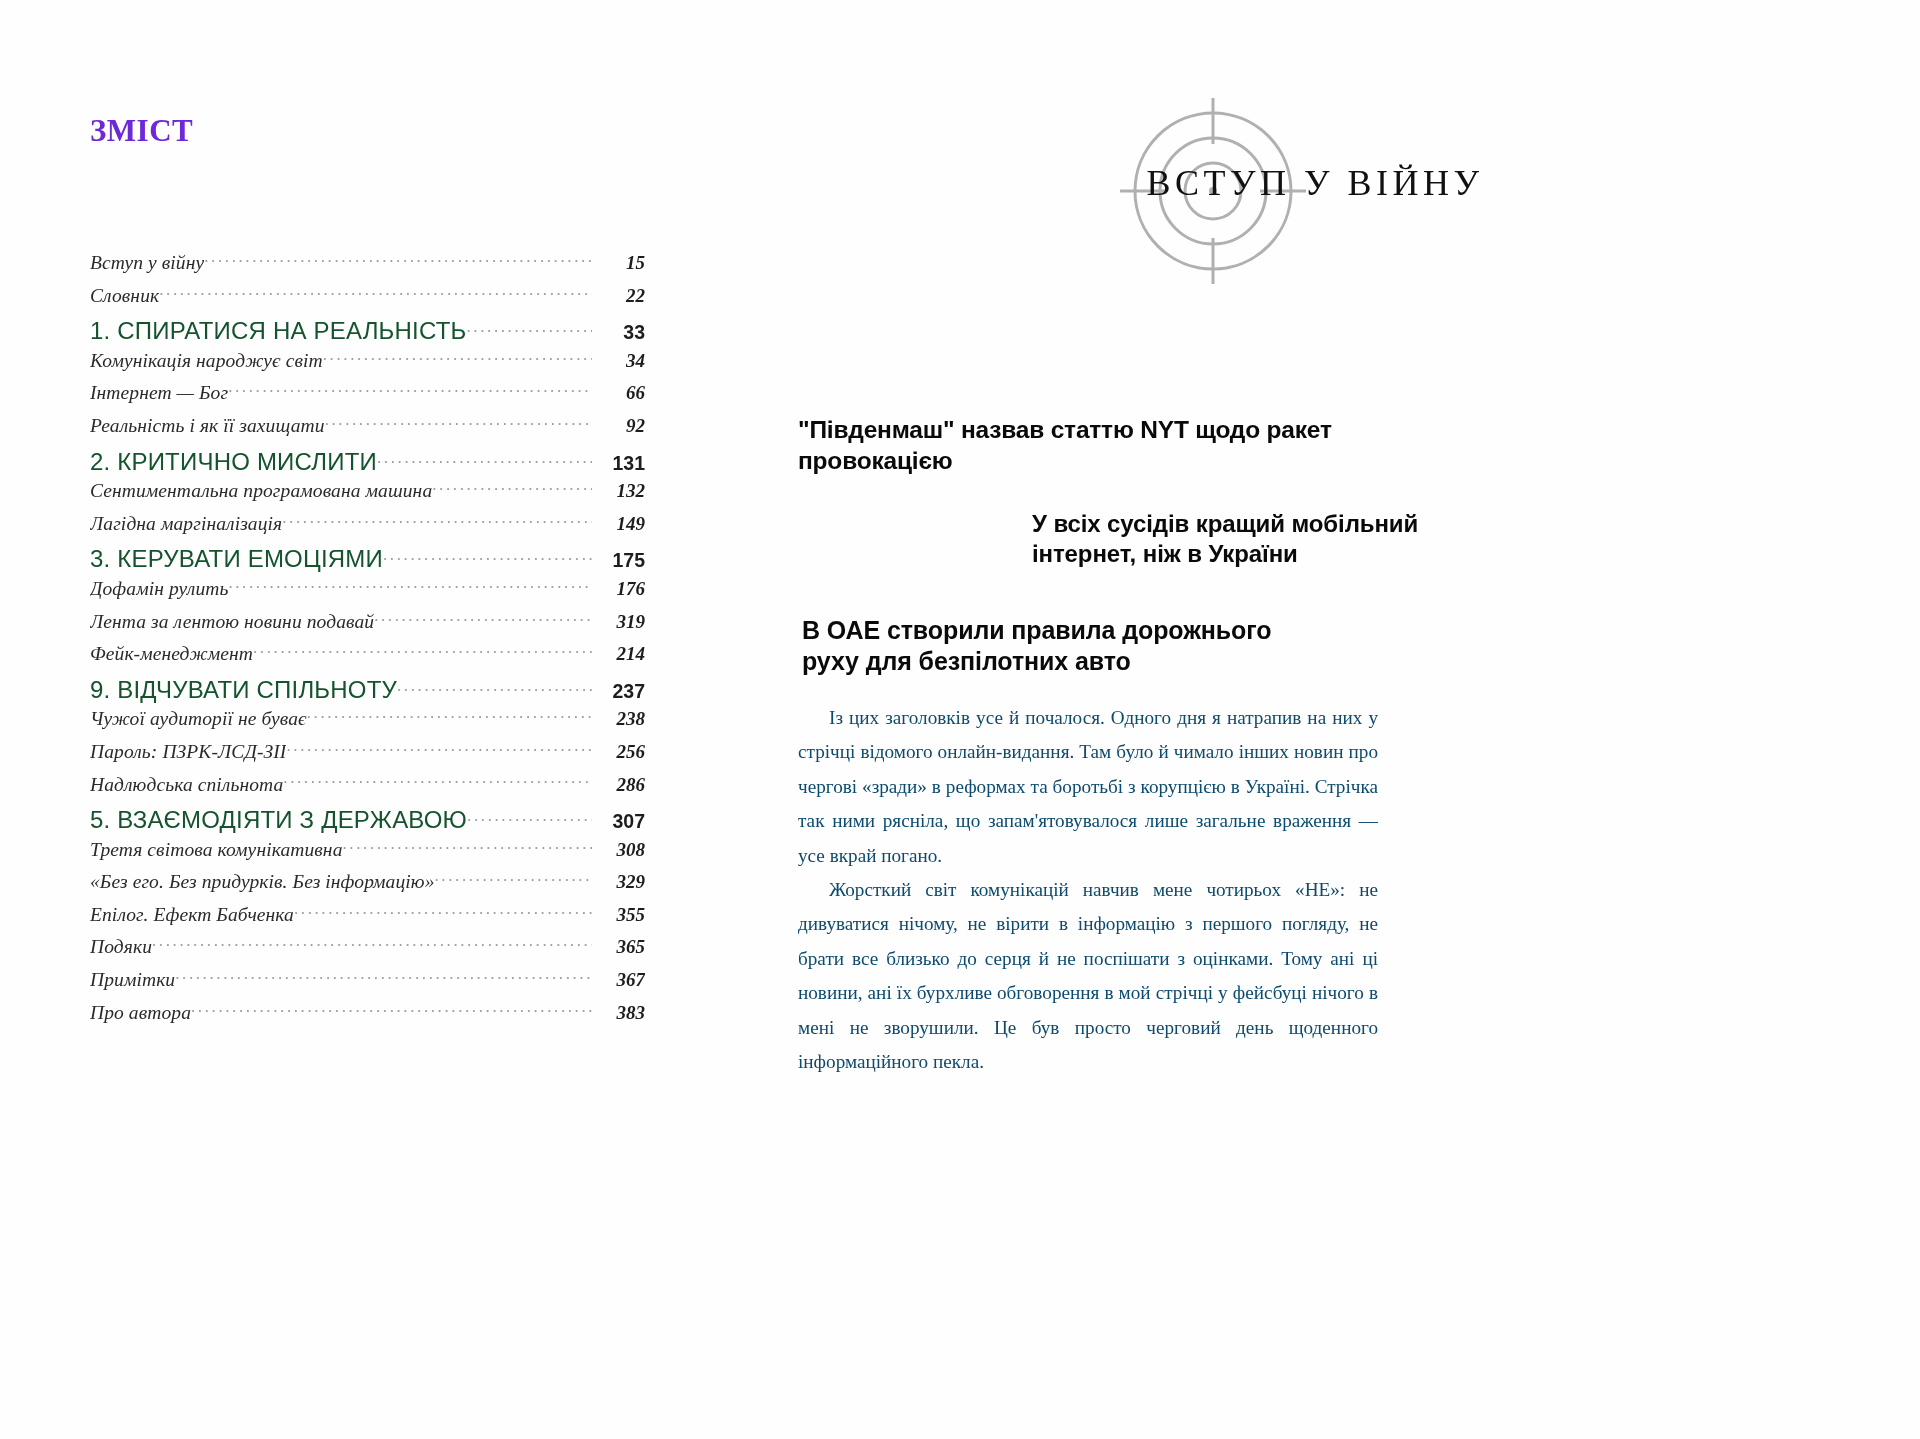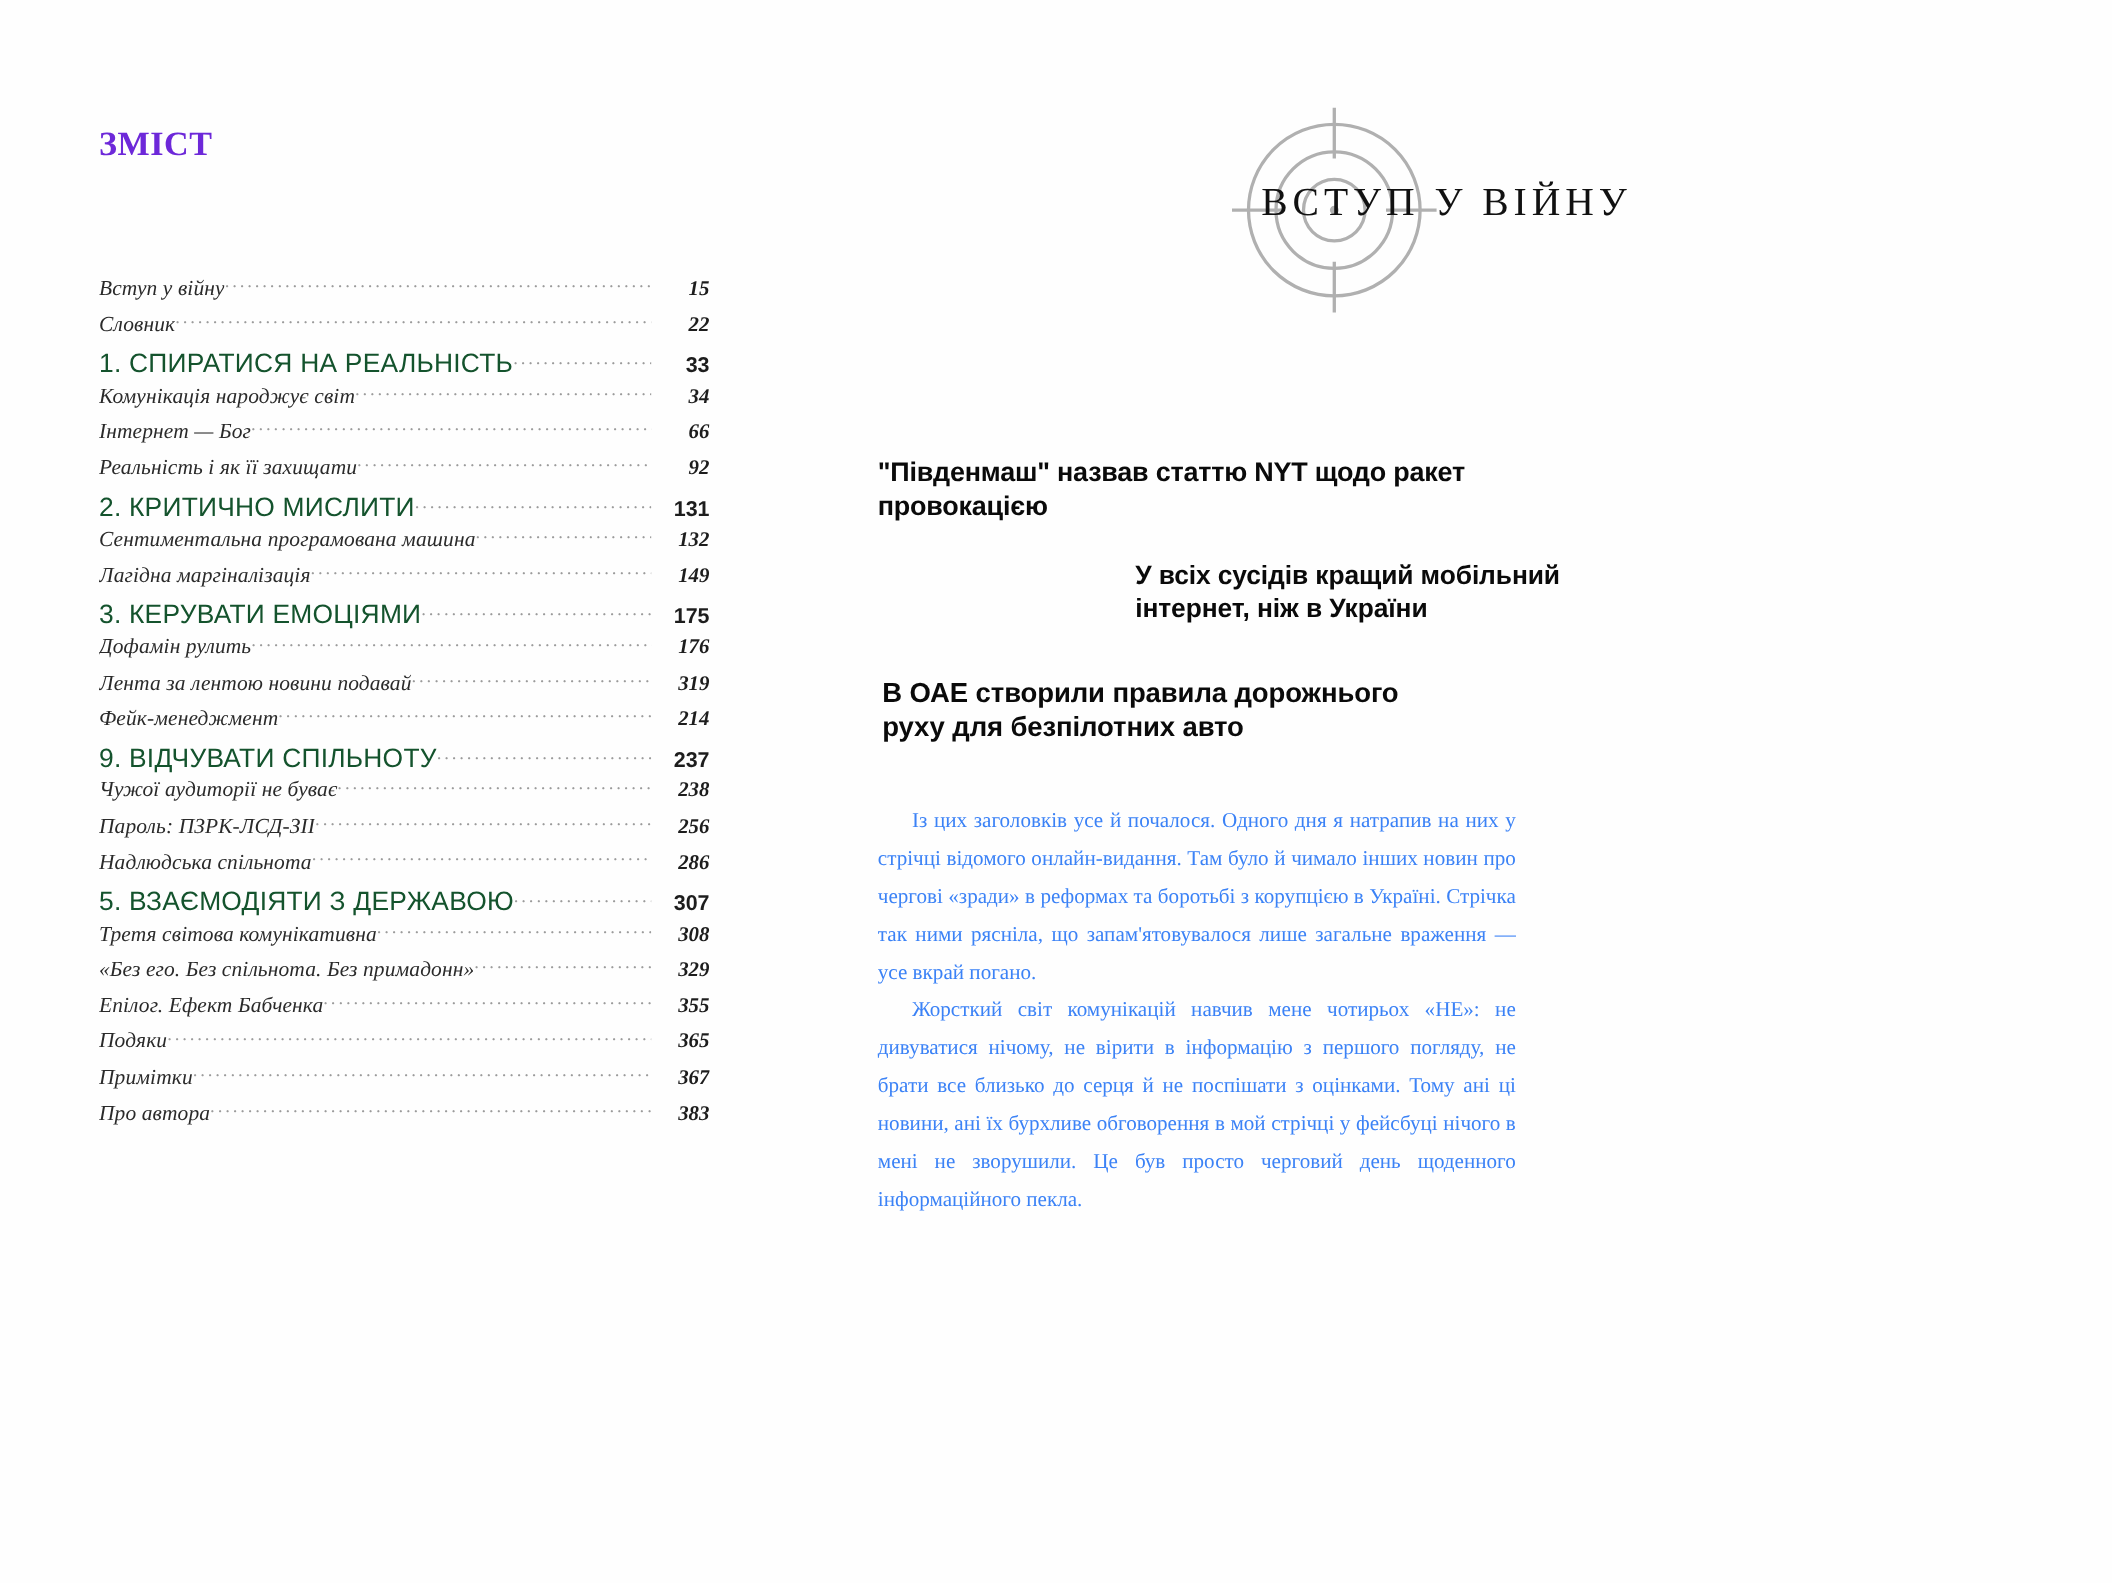--- a/index.html
+++ b/index.html
@@ -198,26 +198,26 @@
     left: 22px;
     top: 200px;
     width: 470px;
     font-size: 25px;
     letter-spacing: -0.1px;
   }
 
   .body-copy {
     position: absolute;
     left: 18px;
-    top: 730px;
+    top: 701px;
     width: 580px;
     font-family: "Liberation Serif", "DejaVu Serif", serif;
     font-size: 19.2px;
     line-height: 34.4px;
-    color: #3b82f6;
+    color: #0c4a6e;
     text-align: justify;
     text-justify: inter-word;
     hyphens: manual;
   }
   .body-copy p {
     margin: 0;
     text-indent: 31px;
   }
 </style>
 </head>
@@ -319,21 +319,21 @@
           <span class="toc-label">5. ВЗАЄМОДІЯТИ З ДЕРЖАВОЮ</span>
           <span class="toc-dots"></span>
           <span class="toc-page">307</span>
         </div>
         <div class="toc-row sub">
           <span class="toc-label">Третя світова комунікативна</span>
           <span class="toc-dots"></span>
           <span class="toc-page">308</span>
         </div>
         <div class="toc-row sub">
-          <span class="toc-label">«Без его. Без спільнота. Без примадонн»</span>
+          <span class="toc-label">«Без его. Без придурків. Без інформацію»</span>
           <span class="toc-dots"></span>
           <span class="toc-page">329</span>
         </div>
         <div class="toc-row sub">
           <span class="toc-label">Епілог. Ефект Бабченка</span>
           <span class="toc-dots"></span>
           <span class="toc-page">355</span>
         </div>
         <div class="toc-row sub">
           <span class="toc-label">Подяки</span>

